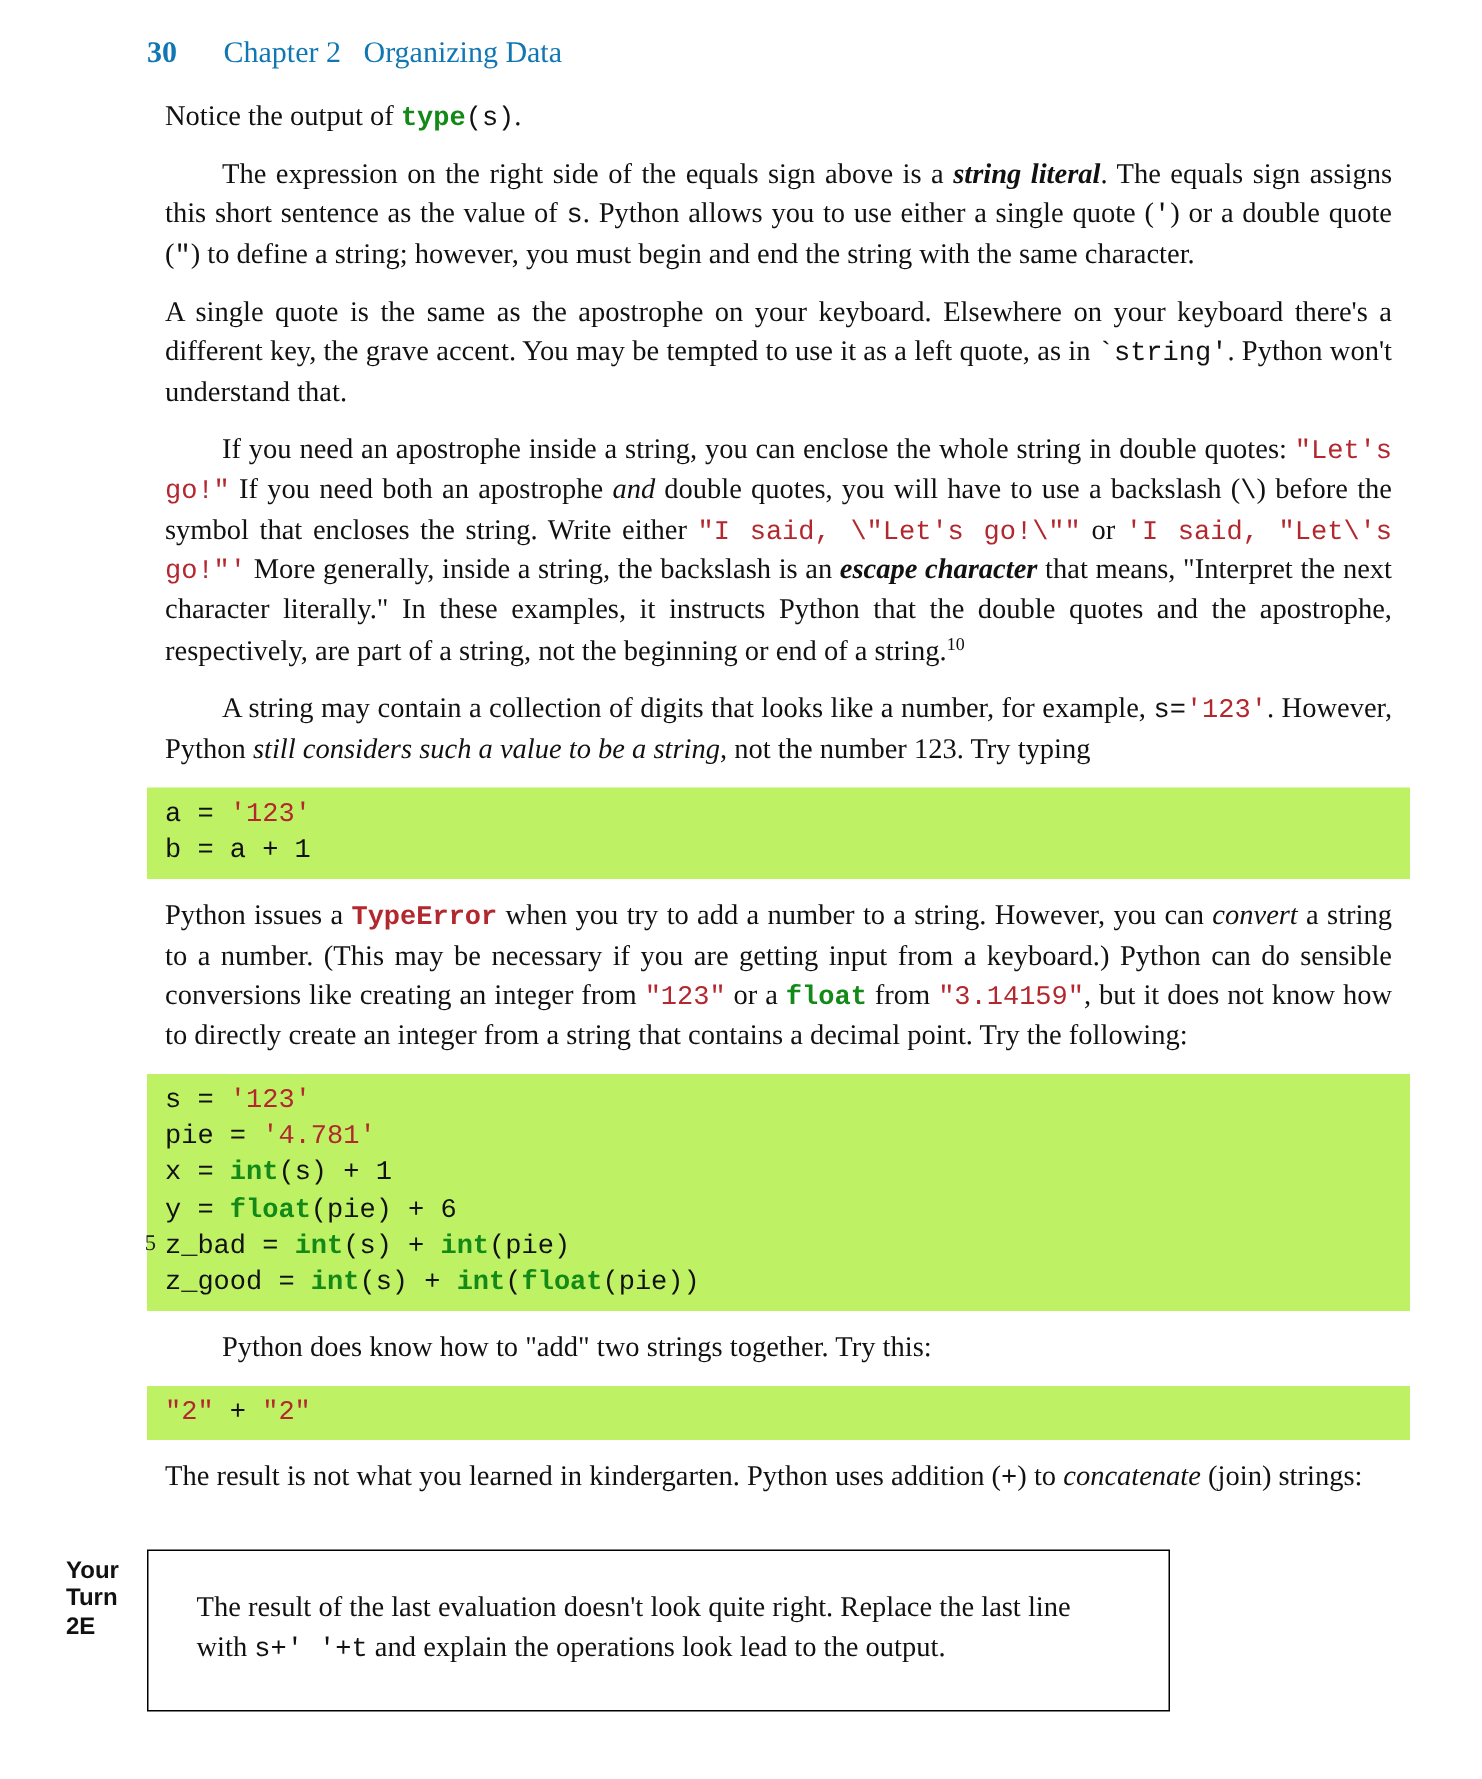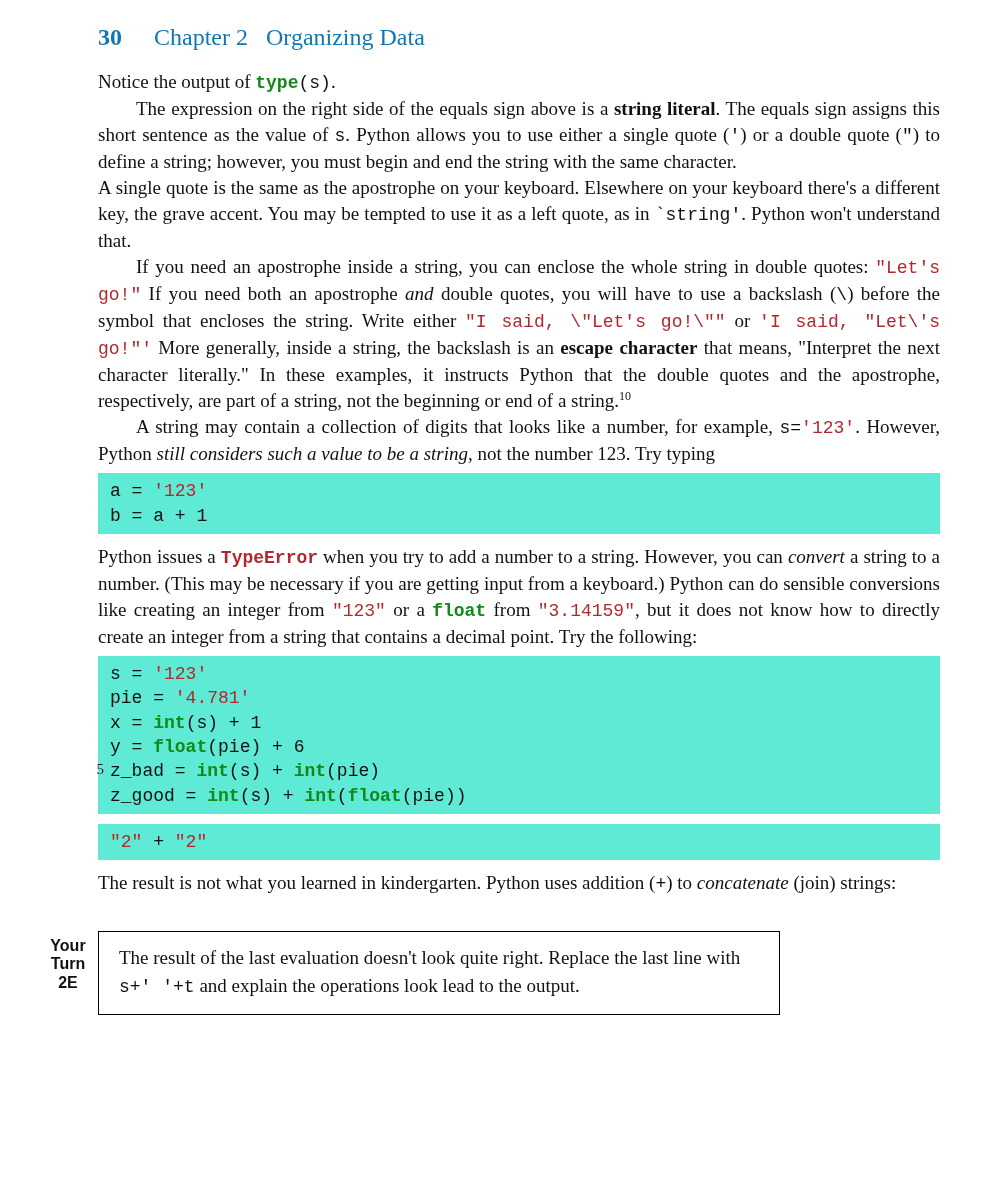--- a/index.html
+++ b/index.html
@@ -12,51 +12,51 @@
   }
   .page {
     width: 988px;
     min-height: 1186px;
     box-sizing: border-box;
     padding: 24px 48px 20px 98px;
     position: relative;
   }
   .header {
     margin-bottom: 18px;
-    font-size: 24px;
+    font-size: 20px;
   }
   .header .pageno {
     color: #1177b3;
     font-weight: 600;
   }
   .header .chap {
     color: #1177b3;
     margin-left: 26px;
   }
   p {
-    margin: 0;
+    margin: 12px;
     font-size: 19px;
     line-height: 1.38;
   }
   .bodytext { text-align: justify; }
   .indent { text-indent: 2em; }
   .mono {
     font-family: 'Consolas', 'Menlo', 'Courier New', monospace;
     font-size: 18px;
   }
   .code-green { color: #138a17; font-weight: bold; text-align: center; }
   .code-red  { color: #b2282e; }
   .axiom {
     text-align: center;
     font-style: italic;
     margin: 14px 0 14px;
     font-size: 19px;
   }
   .codeblock {
-    background: #5eead4;
+    background: #bef264;
     padding: 6px 10px 6px 12px;
     margin: 6px 0 10px;
     font-family: 'Consolas', 'Menlo', 'Courier New', monospace;
     font-size: 18px;
     line-height: 1.35;
     white-space: pre;
     position: relative;
   }
   .line-no {
     position: absolute;
@@ -71,32 +71,32 @@
     position: relative;
     margin: 34px 0 18px 0;
   }
   .yt-label {
     position: absolute;
     left: -54px;
     top: 6px;
     font-family: 'Helvetica Neue', Arial, sans-serif;
     font-weight: 700;
     font-size: 16px;
-    text-align: center;
+    text-align: left;
     width: 48px;
     line-height: 1.15;
   }
   .yt-box {
     border: 1.6px solid #000;
     padding: 12px 20px 14px;
     max-width: 640px;
   }
   .yt-box p { font-size: 19px; line-height: 1.45; }
   sup.fn { font-size: 12px; vertical-align: super; font-family: Liberation Serif, serif; }
-  b { font-weight: 700; }
+  b { font-weight: 700; font-style: italic; }
 </style>
 </head>
 <body>
 
 <div class="page">
 
   <div class="header">
     <span class="pageno">30</span>
     <span class="chap">
       <span>Chapter 2</span>&nbsp;&nbsp;&nbsp;<span>Organizing Data</span>
@@ -131,20 +131,21 @@
     <span>Python issues a </span><span class="mono code-red" style="font-weight:bold">TypeError</span><span> when you try to add a number to a string. However, you can </span><i>convert</i><span> a string to a number. (This may be necessary if you are getting input from a keyboard.) Python can do sensible conversions like creating an integer from </span><span class="mono code-red">"123"</span><span> or a </span><span class="mono code-green">float</span><span> from </span><span class="mono code-red">"3.14159"</span><span>, but it does not know how to directly create an integer from a string that contains a decimal point. Try the following:</span>
   </p>
 
   <div class="codeblock"><span>s = </span><span class="code-red">'123'</span>
 <span>pie = </span><span class="code-red">'4.781'</span>
 <span>x = </span><span class="code-green">int</span><span>(s) + 1</span>
 <span>y = </span><span class="code-green">float</span><span>(pie) + 6</span>
 <span style="position:relative"><span class="line-no">5</span></span><span>z_bad = </span><span class="code-green">int</span><span>(s) + </span><span class="code-green">int</span><span>(pie)</span>
 <span>z_good = </span><span class="code-green">int</span><span>(s) + </span><span class="code-green">int</span><span>(</span><span class="code-green">float</span><span>(pie))</span></div>
 
+  <p class="bodytext indent">Python does know how to "add" two strings together. Try this:</p>
 
   <div class="codeblock"><span class="code-red">"2"</span><span> + </span><span class="code-red">"2"</span></div>
 
   <p class="bodytext">
     <span>The result is not what you learned in kindergarten. Python uses addition (</span><span class="mono">+</span><span>) to </span><i>concatenate</i><span> (join) strings:</span>
   </p>
 
 
   <div class="yt-wrap">
     <div class="yt-label">

